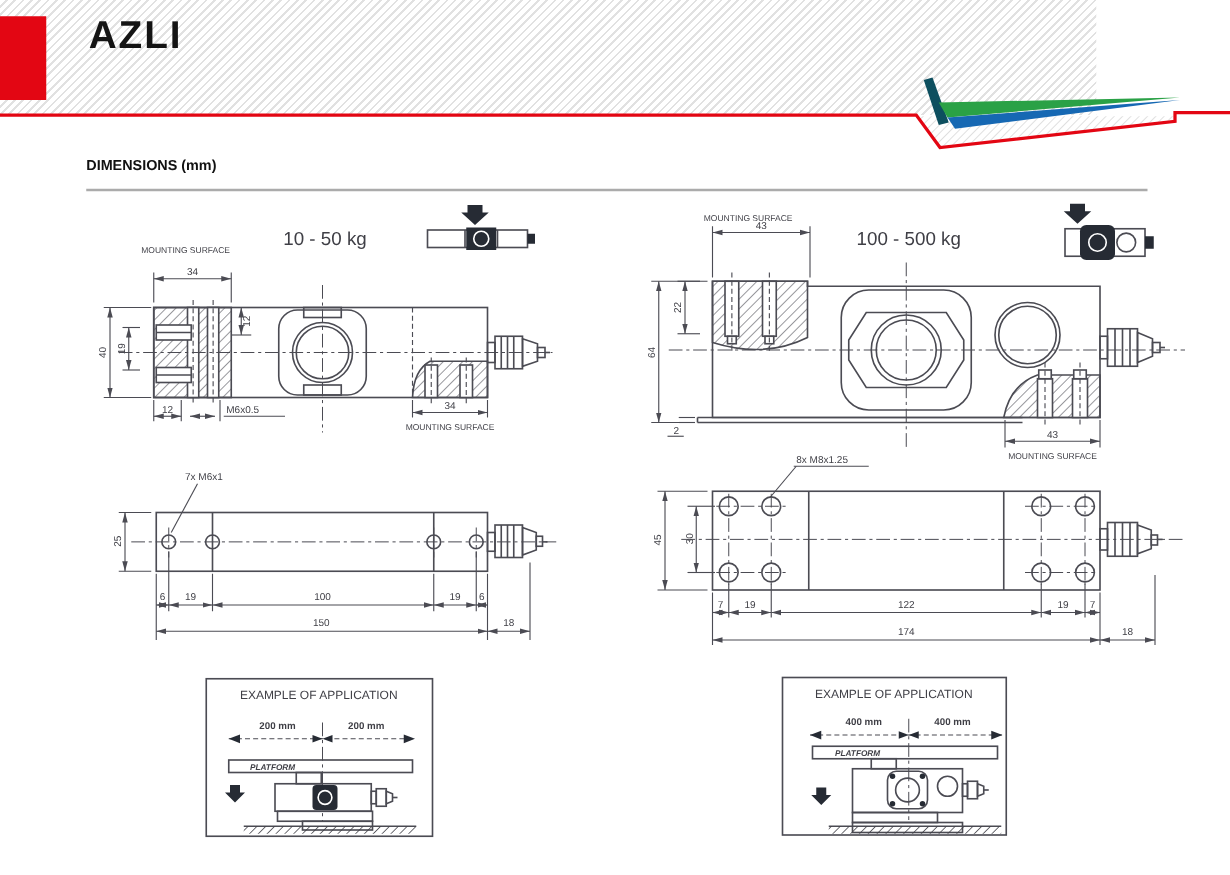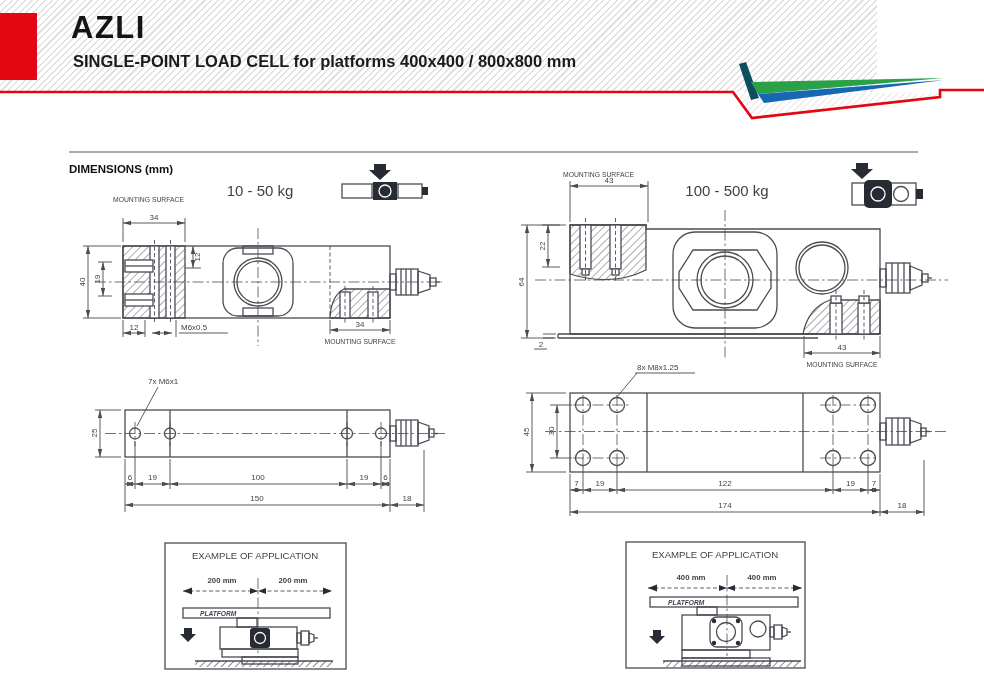--- a/index.html
+++ b/index.html
@@ -2,21 +2,21 @@
 <html><head>
 <meta charset="utf-8">
 <style>
   html,body{margin:0;padding:0;background:#fff;}
   body{width:984px;height:700px;position:relative;font-family:"Liberation Sans",sans-serif;overflow:hidden;}
   .header{position:absolute;left:0;top:0;width:877px;height:92px;
     background:repeating-linear-gradient(135deg,#ffffff 0 3.2px,#e1e1e1 3.2px 4.7px);}
   .red-square{position:absolute;left:0;top:13px;width:37px;height:67px;background:#e30613;}
   .title{position:absolute;left:71px;top:10px;font-size:31px;font-weight:bold;letter-spacing:1.5px;color:#141414;}
   .subtitle{position:absolute;left:73px;top:52px;font-size:16.5px;font-weight:bold;color:#1b1b1b;}
-  .dim-heading{position:absolute;left:69px;top:127px;font-size:11.5px;font-weight:bold;color:#111;margin-top:36px;}
+  .dim-heading{position:absolute;left:69px;top:127px;font-size:11.5px;font-weight:bold;color:#111;}
   .dim-rule{position:absolute;left:69px;top:151px;width:849px;height:2px;background:#ababab;}
   .art{position:absolute;left:0;top:60px;width:984px;height:640px;}
   .art .draw path,.art .draw rect,.art .draw circle,.art .draw line,.art .draw polygon,.art .draw polyline{
     stroke:#4b4b53;fill:none;stroke-width:1.3;}
   .art .draw .hatch{fill:url(#h);}
   .art .draw .ghatch{fill:url(#g);stroke:none;}
   .art .draw .wh{fill:#fff;}
   .art .draw .dk{fill:#262b34;stroke:none;}
   .art .draw .whs{stroke:#fff;fill:none;}
   .art .draw .dim{stroke-width:0.9;}
@@ -26,21 +26,20 @@
   .t68{font-size:6.8px;} .t8{font-size:8px;} .t96{font-size:9.6px;} .t15{font-size:15px;}
   .t78{font-size:7.8px;font-weight:bold;} .t66{font-size:6.6px;font-style:italic;font-weight:bold;}
   .mid{text-anchor:middle;}
 </style>
 </head>
 <body>
 
 <div class="header">
   <div class="red-square"></div>
   <div class="title">AZLI</div>
-  <div class="subtitle">SINGLE-POINT LOAD CELL for platforms 400x400 / 800x800 mm</div>
 </div>
 <div class="dim-heading">DIMENSIONS (mm)</div>
 <div class="dim-rule"></div>
 
 <svg class="art" viewBox="0 0 984 640">
   <defs>
     <pattern id="h" width="5.5" height="5.5" patternUnits="userSpaceOnUse" patternTransform="rotate(45)">
       <line x1="0" y1="0" x2="0" y2="5.5" stroke="#5a5a62" stroke-width="1"></line>
     </pattern>
     <pattern id="g" width="5" height="5" patternUnits="userSpaceOnUse" patternTransform="rotate(45)">

